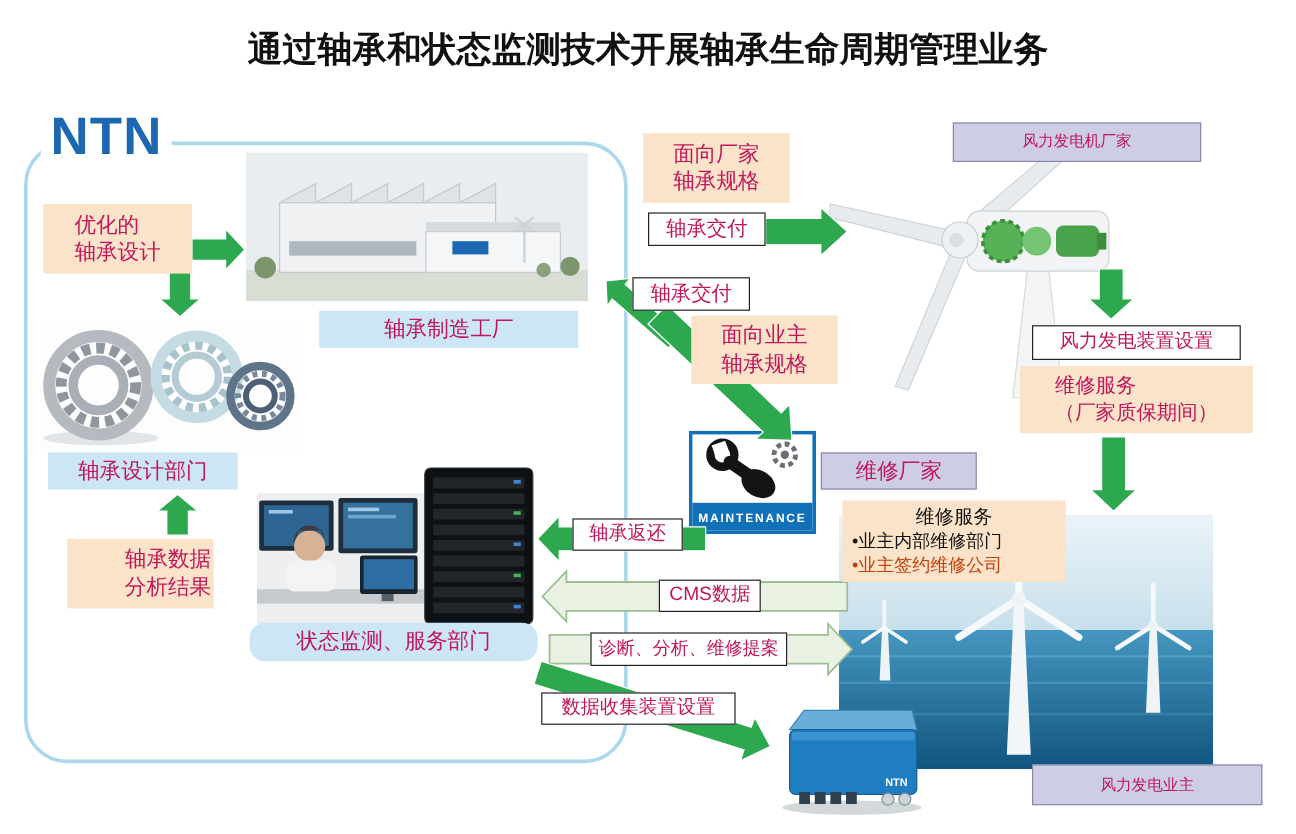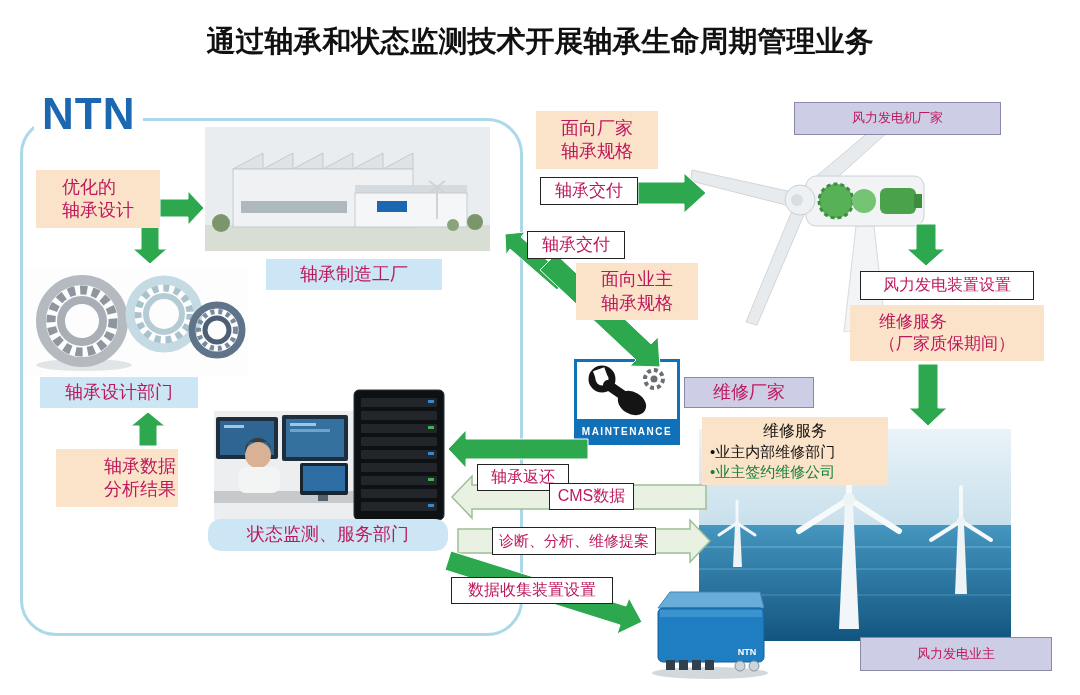--- a/index.html
+++ b/index.html
@@ -184,21 +184,21 @@
     <polygon points="157,446 157,426 165,426 148,412 131,426 139,426 139,446" fill="#2EA84F" stroke="#ffffff"></polygon>
     <polygon points="588,439 466,439 466,430 448,449 466,468 466,459 588,459" fill="#2EA84F" stroke="#ffffff"></polygon>
     <polygon points="706,485 472,485 472,476 452,497 472,518 472,509 706,509" fill="#E9F2E2" stroke="#9DBE95" stroke-width="1.5"></polygon>
     <polygon points="458,529 690,529 690,520 710,541 690,562 690,553 458,553" fill="#E9F2E2" stroke="#9DBE95" stroke-width="1.5"></polygon>
     <polygon points="445,570 620,625 617,634 642,622 629,598 626,606 451,551" fill="#2EA84F" stroke="#ffffff"></polygon>
   </svg>
 
   <div class="abs box peach f18" style="left:36px;top:170px;width:124px;height:58px;z-index:4;">优化的
 轴承设计</div>
 
-  <div class="abs box blue f18" style="left:266px;top:259px;width:176px;height:31px;z-index:4;">轴承制造工厂</div>
+  <div class="abs box blue f18" style="left:266px;top:259px;width:216px;height:31px;z-index:4;">轴承制造工厂</div>
 
   <div class="abs box blue f18" style="left:40px;top:377px;width:158px;height:31px;z-index:4;">轴承设计部门</div>
 
   <div class="abs box peach f18" style="left:56px;top:449px;width:122px;height:58px;z-index:4;padding-left:46px;">轴承数据
 分析结果</div>
 
   <div class="abs box blue f18" style="left:208px;top:519px;width:240px;height:32px;z-index:4;border-radius:13px;">状态监测、服务部门</div>
 
   <div class="abs box peach f18" style="left:536px;top:111px;width:122px;height:58px;z-index:4;">面向厂家
 轴承规格</div>
@@ -215,24 +215,24 @@
   <div class="abs box wbox f16" style="left:860px;top:271px;width:174px;height:29px;z-index:4;">风力发电装置设置</div>
 
   <div class="abs box peach f17" style="left:850px;top:305px;width:194px;height:56px;z-index:4;">维修服务
 （厂家质保期间）</div>
 
   <div class="abs box lav f18" style="left:684px;top:377px;width:130px;height:31px;z-index:4;">维修厂家</div>
 
   <div class="abs peach" style="left:702px;top:417px;width:186px;height:68px;z-index:4;padding:4px 8px;box-sizing:border-box;">
     <div class="f16" style="text-align:center;font-size:16px;color:#111;">维修服务</div>
     <div class="f15" style="text-align:left;font-size:15px;line-height:1.35;color:#111;">•业主内部维修部门</div>
-    <div class="f15" style="text-align:left;font-size:15px;line-height:1.35;color:#15803d;">•业主签约维修公司</div>
+    <div class="f15" style="text-align:left;font-size:15px;line-height:1.35;color:#c2410c;">•业主签约维修公司</div>
   </div>
 
-  <div class="abs box wbox f16" style="left:477px;top:432px;width:92px;height:27px;z-index:4;margin-top:32px;">轴承返还</div>
+  <div class="abs box wbox f16" style="left:477px;top:432px;width:92px;height:27px;z-index:4;">轴承返还</div>
 
   <div class="abs box wbox f16" style="left:549px;top:483px;width:85px;height:27px;z-index:4;">CMS数据</div>
 
   <div class="abs box wbox f15" style="left:492px;top:527px;width:164px;height:28px;z-index:4;">诊断、分析、维修提案</div>
 
   <div class="abs box wbox f16" style="left:451px;top:577px;width:162px;height:27px;z-index:4;">数据收集装置设置</div>
 
   <div class="abs box lav f19" style="left:860px;top:637px;width:192px;height:34px;z-index:4;">风力发电业主</div>
 
 </div>

